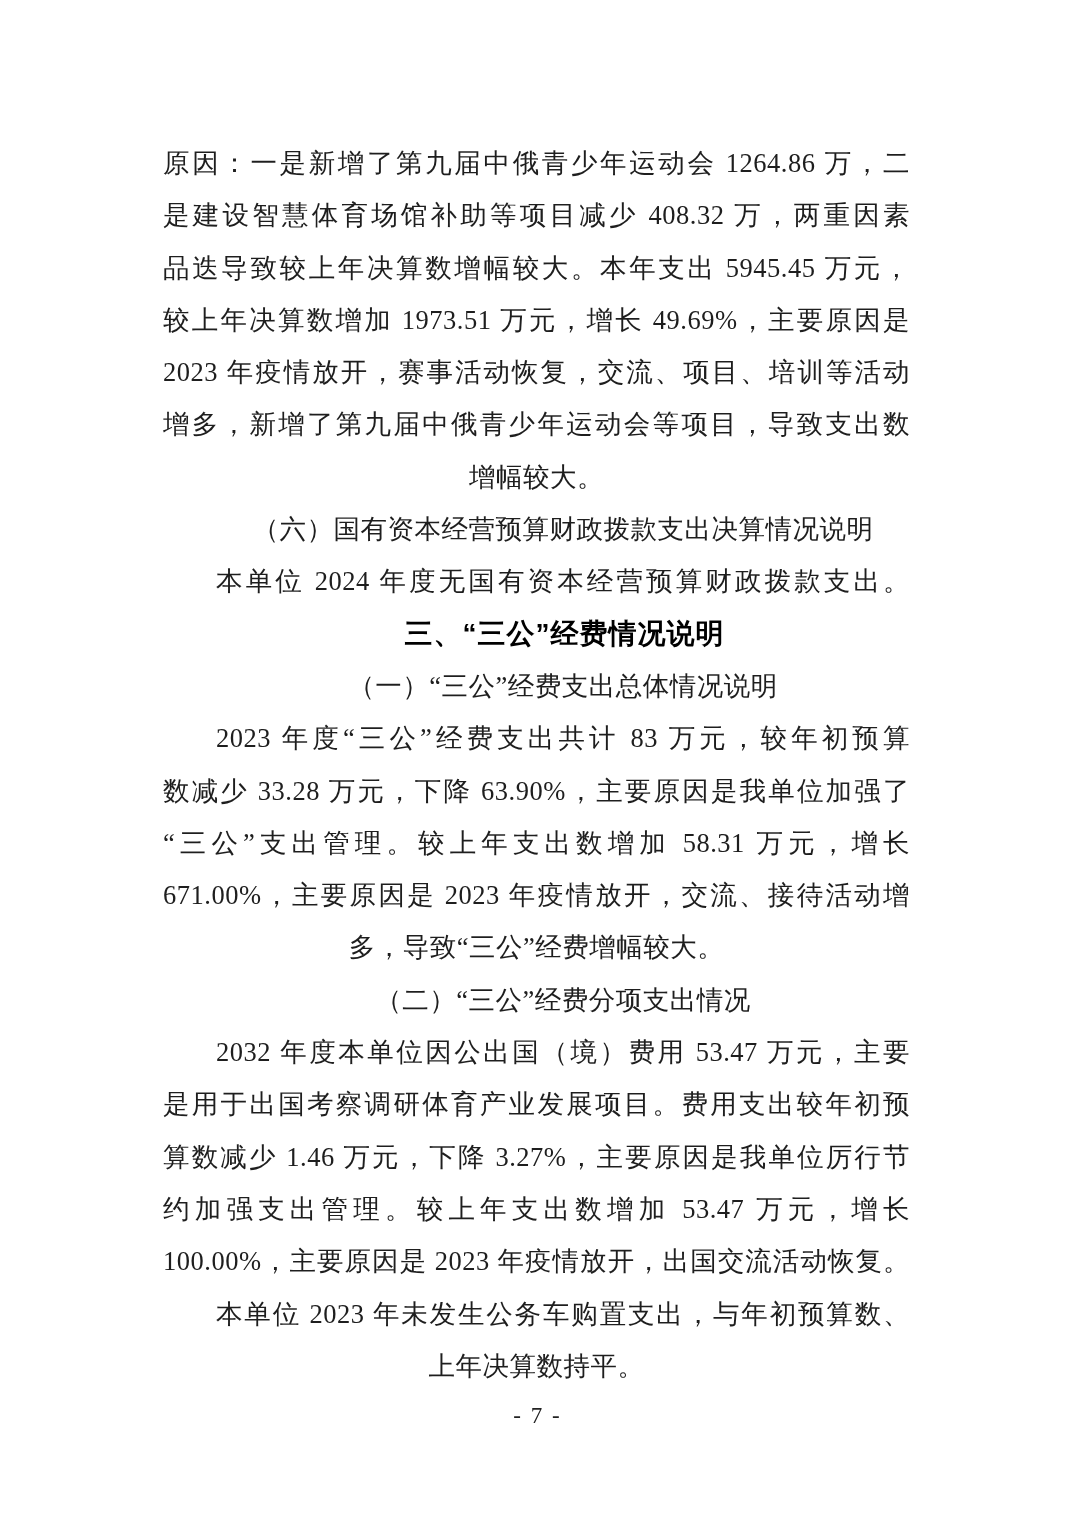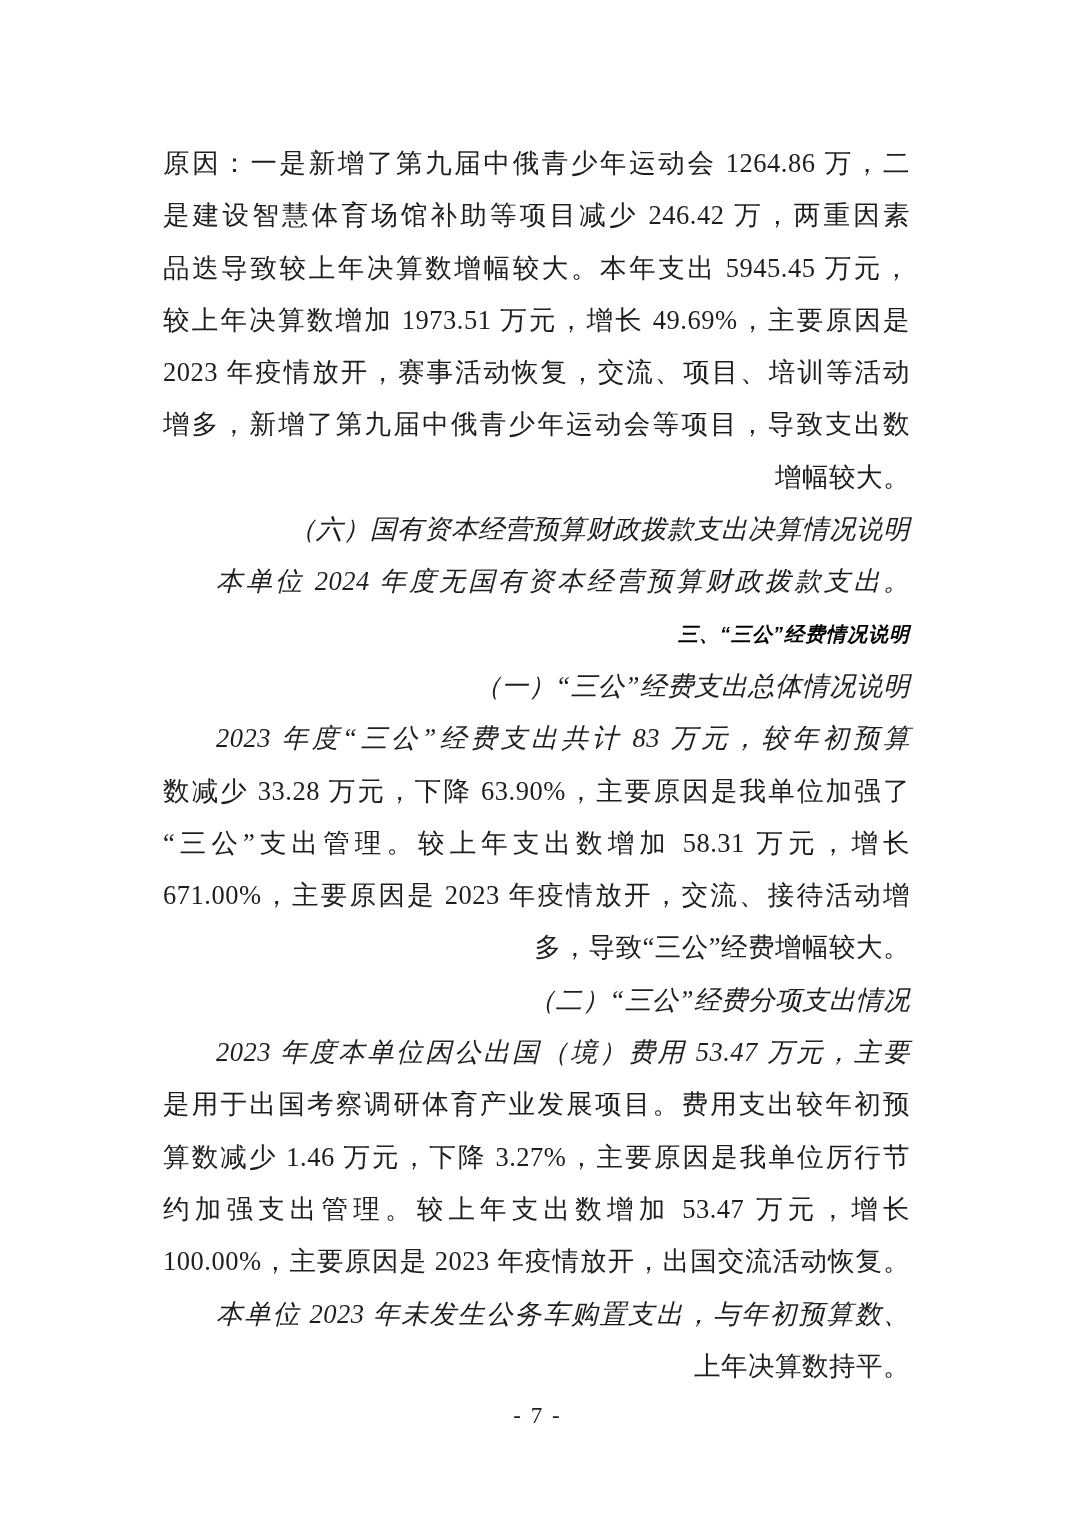--- a/index.html
+++ b/index.html
@@ -19,34 +19,34 @@
   .page-body {
     position: absolute;
     left: 163px;
     top: 137px;
     width: 747px;
   }
   .line {
     height: 52.3px;
     line-height: 52.3px;
     font-size: 26.5px;
-    text-align: right;
+    text-align: center;
     white-space: nowrap;
     letter-spacing: 0.5px;
   }
   .line.justify {
     white-space: normal;
     text-align: justify;
     text-align-last: justify;
   }
-  .line.indent1 { text-indent: 2em; font-style: italic; }
+  .line.indent1 { text-indent: 2em; }
   .line.bold {
     font-family: "Liberation Sans", "DejaVu Sans", sans-serif;
     font-weight: bold;
-    font-size: 20px;
+    font-size: 28px;
     color: #000000;
     letter-spacing: 1px;
   }
   .footer {
     position: absolute;
     top: 1396px;
     left: 0;
     width: 1075px;
     height: 40px;
     line-height: 40px;
@@ -55,37 +55,37 @@
     color: #222222;
     letter-spacing: 2px;
   }
 </style>
 </head>
 <body>
 
 <div class="page">
   <div class="page-body">
       <div class="line justify">原因：一是新增了第九届中俄青少年运动会 1264.86 万，二</div>
-      <div class="line justify">是建设智慧体育场馆补助等项目减少 246.42 万，两重因素</div>
+      <div class="line justify">是建设智慧体育场馆补助等项目减少 408.32 万，两重因素</div>
       <div class="line justify">品迭导致较上年决算数增幅较大。本年支出 5945.45 万元，</div>
       <div class="line justify">较上年决算数增加 1973.51 万元，增长 49.69%，主要原因是</div>
       <div class="line justify">2023 年疫情放开，赛事活动恢复，交流、项目、培训等活动</div>
       <div class="line justify">增多，新增了第九届中俄青少年运动会等项目，导致支出数</div>
       <div class="line">增幅较大。</div>
       <div class="line indent1">（六）国有资本经营预算财政拨款支出决算情况说明</div>
       <div class="line justify indent1">本单位 2024 年度无国有资本经营预算财政拨款支出。</div>
       <div class="line bold indent1">三、“三公”经费情况说明</div>
       <div class="line indent1">（一）“三公”经费支出总体情况说明</div>
       <div class="line justify indent1">2023 年度“三公”经费支出共计 83 万元，较年初预算</div>
       <div class="line justify">数减少 33.28 万元，下降 63.90%，主要原因是我单位加强了</div>
       <div class="line justify">“三公”支出管理。较上年支出数增加 58.31 万元，增长</div>
       <div class="line justify">671.00%，主要原因是 2023 年疫情放开，交流、接待活动增</div>
       <div class="line">多，导致“三公”经费增幅较大。</div>
       <div class="line indent1">（二）“三公”经费分项支出情况</div>
-      <div class="line justify indent1">2023 年度本单位因公出国（境）费用 53.47 万元，主要</div>
+      <div class="line justify indent1">2032 年度本单位因公出国（境）费用 53.47 万元，主要</div>
       <div class="line justify">是用于出国考察调研体育产业发展项目。费用支出较年初预</div>
       <div class="line justify">算数减少 1.46 万元，下降 3.27%，主要原因是我单位厉行节</div>
       <div class="line justify">约加强支出管理。较上年支出数增加 53.47 万元，增长</div>
       <div class="line justify">100.00%，主要原因是 2023 年疫情放开，出国交流活动恢复。</div>
       <div class="line justify indent1">本单位 2023 年未发生公务车购置支出，与年初预算数、</div>
       <div class="line">上年决算数持平。</div>
     </div>
   <div class="footer">- 7 -</div>
 </div>
 

